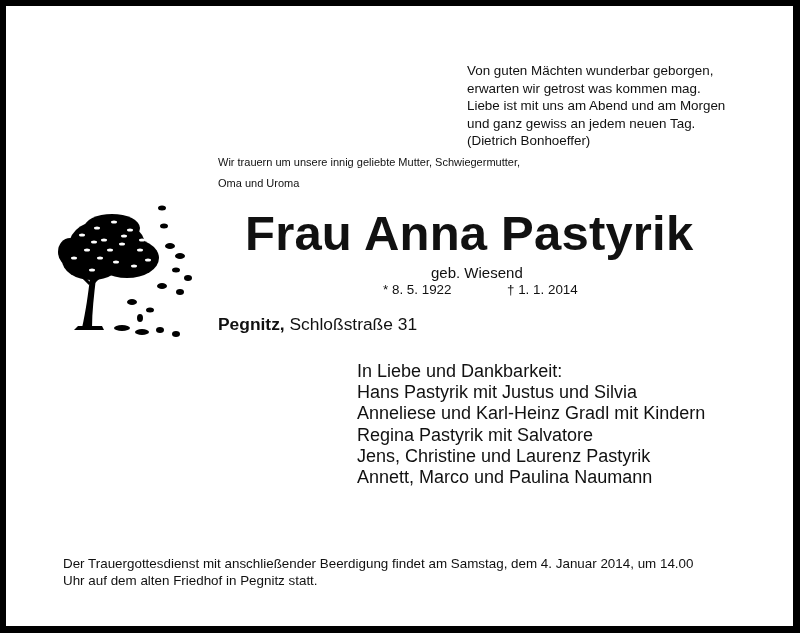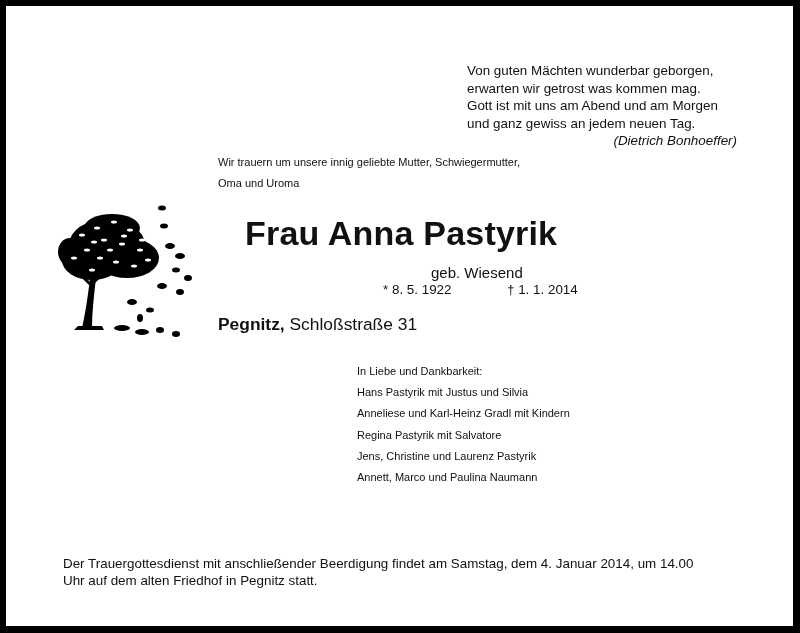--- a/index.html
+++ b/index.html
@@ -1,45 +1,45 @@
 <!DOCTYPE html>
 <html><head>
   <meta charset="utf-8">
   <style>
     html, body { margin:0; padding:0; background:#fff; }
     body { width:800px; height:633px; position:relative; overflow:hidden; font-family:"Liberation Sans", sans-serif; color:#111; }
     .frame { position:absolute; left:0; top:0; width:800px; height:633px; box-sizing:border-box; border:6px solid #000; border-right-width:7px; border-bottom-width:7px; background:#fff; }
     .quote { position:absolute; left:467px; top:62px; width:290px; font-size:13.4px; line-height:17.5px; }
     .quote .line { display:block; white-space:nowrap; }
-    .quote .author { display:block; text-align:right; font-style:italic; padding-right:20px; }
+    .quote .author { display:block; text-align:left; padding-right:20px; }
     .intro { position:absolute; left:218px; top:152px; font-size:11px; line-height:21px; }
     .intro .line { display:block; white-space:nowrap; }
-    .name { position:absolute; left:245px; top:204px; font-size:34px; font-weight:bold; line-height:58px; letter-spacing:0.2px; white-space:nowrap; }
+    .name { position:absolute; left:245px; top:204px; font-size:49px; font-weight:bold; line-height:58px; letter-spacing:0.2px; white-space:nowrap; }
     .born-name { position:absolute; left:431px; top:265px; font-size:15px; line-height:16px; white-space:nowrap; }
     .dates { position:absolute; left:383px; top:282px; font-size:13.4px; line-height:16px; white-space:nowrap; }
     .dates .death { position:absolute; left:111px; top:0;margin-left:13px; }
     .address { position:absolute; left:218px; top:313px; font-size:17.4px; line-height:22px; white-space:nowrap; }
     .address b { font-weight:bold; }
-    .mourners { position:absolute; left:357px; top:361px; font-size:11px; line-height:21.2px; }
+    .mourners { position:absolute; left:357px; top:361px; font-size:18px; line-height:21.2px; }
     .mourners .line { display:block; white-space:nowrap; }
     .mourners .bold { font-weight:normal; }
     .footer { position:absolute; left:63px; top:555px; font-size:13.4px; line-height:17px; }
     .footer .line { display:block; white-space:nowrap; }
     .tree { position:absolute; left:52px; top:200px; width:140px; height:140px; }
   </style>
 </head>
 <body>
 
 <div class="frame">
 </div>
 
 <div class="quote">
   <span class="line">Von guten Mächten wunderbar geborgen,</span>
   <span class="line">erwarten wir getrost was kommen mag.</span>
-  <span class="line">Gott ist mit uns am Abend und am Morgen</span>
+  <span class="line">Liebe ist mit uns am Abend und am Morgen</span>
   <span class="line">und ganz gewiss an jedem neuen Tag.</span>
   <span class="author">(Dietrich Bonhoeffer)</span>
 </div>
 
 <div class="intro">
   <span class="line">Wir trauern um unsere innig geliebte Mutter, Schwiegermutter,</span>
   <span class="line">Oma und Uroma</span>
 </div>
 
 <svg class="tree" viewBox="0 0 140 140" xmlns="http://www.w3.org/2000/svg">

